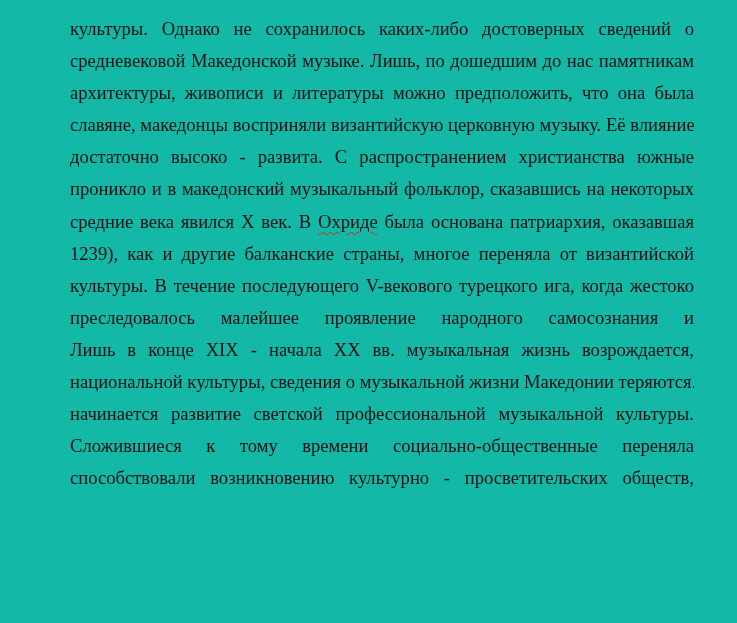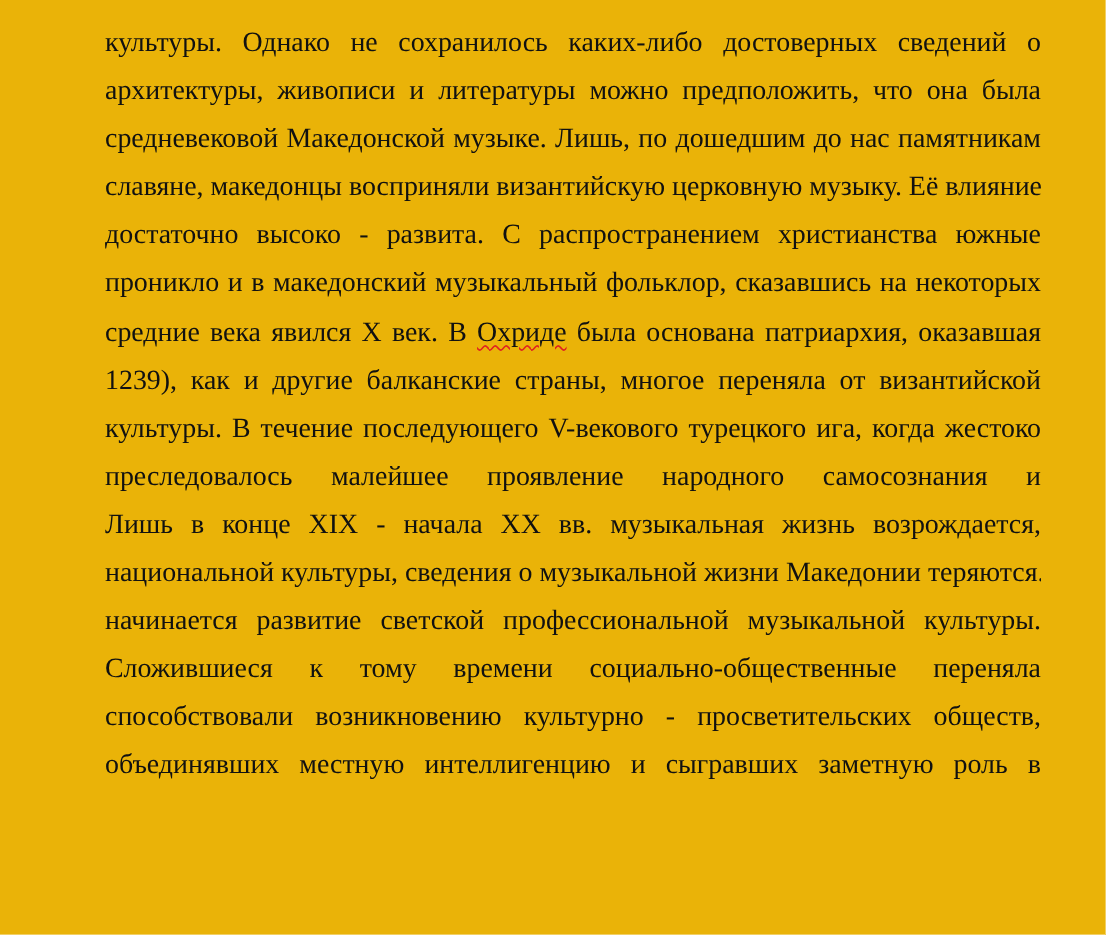--- a/index.html
+++ b/index.html
@@ -12,21 +12,21 @@
       height: 623px;
       overflow: hidden;
       position: relative;
     }
     .page {
       position: absolute;
       left: 0;
       top: 0;
       width: 737px;
       height: 623px;
-      background: #eab308;
+      background: #14b8a6;
     }
     .text-body {
       position: absolute;
       left: 70px;
       top: 13px;
       width: 624px;
       font-family: "Liberation Serif", "DejaVu Serif", serif;
       font-size: 18.6px;
       color: #111111;
     }
@@ -45,29 +45,28 @@
       text-decoration-thickness: 1px;
       text-underline-offset: 3px;
     }
   </style>
 </head>
 <body>
 
 <div class="page">
   <div class="text-body">
     <span class="line">культуры. Однако не сохранилось каких-либо достоверных сведений о</span>
+    <span class="line">средневековой Македонской музыке. Лишь, по дошедшим до нас памятникам</span>
     <span class="line">архитектуры, живописи и литературы можно предположить, что она была</span>
-    <span class="line">средневековой Македонской музыке. Лишь, по дошедшим до нас памятникам</span>
     <span class="line">славяне, македонцы восприняли византийскую церковную музыку. Её влияние</span>
     <span class="line">достаточно высоко - развита. С распространением христианства южные</span>
     <span class="line">проникло и в македонский музыкальный фольклор, сказавшись на некоторых</span>
     <span class="line"><span class="seg">средние века явился X век. В </span><span class="seg misspelled">Охриде</span><span class="seg"> была основана патриархия, оказавшая</span></span>
     <span class="line">1239), как и другие балканские страны, многое переняла от византийской</span>
     <span class="line">культуры. В течение последующего V-векового турецкого ига, когда жестоко</span>
     <span class="line">преследовалось малейшее проявление народного самосознания и</span>
     <span class="line">Лишь в конце XIX - начала XX вв. музыкальная жизнь возрождается,</span>
     <span class="line">национальной культуры, сведения о музыкальной жизни Македонии теряются.</span>
     <span class="line">начинается развитие светской профессиональной музыкальной культуры.</span>
     <span class="line">Сложившиеся к тому времени социально-общественные переняла</span>
     <span class="line">способствовали возникновению культурно - просветительских обществ,</span>
-    <span class="line">объединявших местную интеллигенцию и сыгравших заметную роль в</span>
   </div>
 </div>
 
 </body></html>

